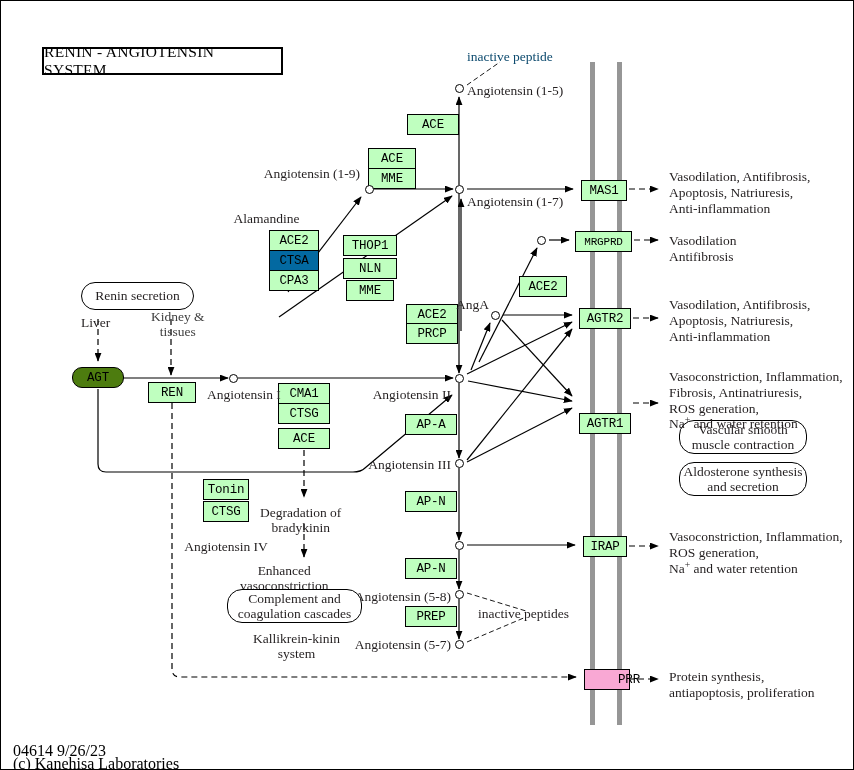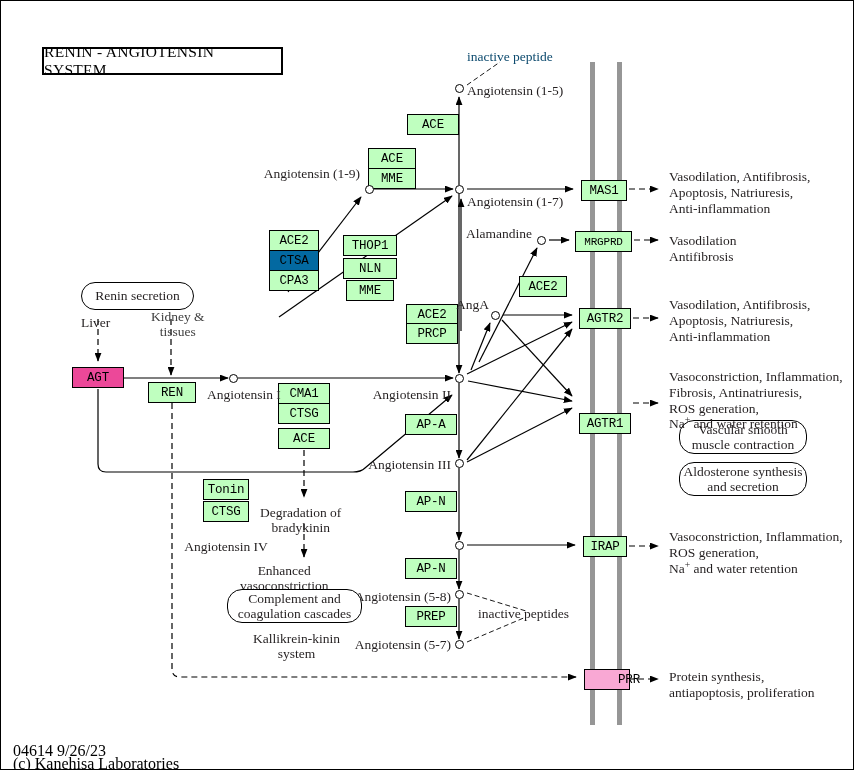--- a/index.html
+++ b/index.html
@@ -123,41 +123,41 @@
       <div class="gene" style="left: 367px; top: 167px; width: 48px; background: rgb(191, 255, 191);">MME</div>
       <div class="gene" style="left: 268px; top: 229px; width: 50px; background: rgb(191, 255, 191);">ACE2</div>
       <div class="gene" style="left: 268px; top: 249px; width: 50px; background: #0369a1;">CTSA</div>
       <div class="gene" style="left: 268px; top: 269px; width: 50px; background: rgb(191, 255, 191);">CPA3</div>
       <div class="gene" style="left: 342px; top: 234px; width: 54px; background: rgb(191, 255, 191);">THOP1</div>
       <div class="gene" style="left: 342px; top: 257px; width: 54px; background: rgb(191, 255, 191);">NLN</div>
       <div class="gene" style="left: 345px; top: 279px; width: 48px; background: rgb(191, 255, 191);">MME</div>
       <div class="gene" style="left: 518px; top: 275px; width: 48px; background: rgb(191, 255, 191);">ACE2</div>
       <div class="gene" style="left: 405px; top: 303px; width: 52px; background: rgb(191, 255, 191);">ACE2</div>
       <div class="gene" style="left: 405px; top: 322px; width: 52px; background: rgb(191, 255, 191);">PRCP</div>
-      <div class="gene" style="left: 71px; top: 366px; width: 52px; background: #ec4899;">AGT</div>
+      <div class="gene" style="left: 71px; top: 366px; width: 52px; background: #4d7c0f; border-radius: 10px;">AGT</div>
       <div class="gene" style="left: 147px; top: 381px; width: 48px; background: rgb(191, 255, 191);">REN</div>
       <div class="gene" style="left: 277px; top: 382px; width: 52px; background: rgb(191, 255, 191);">CMA1</div>
       <div class="gene" style="left: 277px; top: 402px; width: 52px; background: rgb(191, 255, 191);">CTSG</div>
       <div class="gene" style="left: 277px; top: 427px; width: 52px; background: rgb(191, 255, 191);">ACE</div>
       <div class="gene" style="left: 404px; top: 413px; width: 52px; background: rgb(191, 255, 191);">AP-A</div>
       <div class="gene" style="left: 202px; top: 478px; width: 46px; background: rgb(191, 255, 191);">Tonin</div>
       <div class="gene" style="left: 202px; top: 500px; width: 46px; background: rgb(191, 255, 191);">CTSG</div>
       <div class="gene" style="left: 404px; top: 490px; width: 52px; background: rgb(191, 255, 191);">AP-N</div>
       <div class="gene" style="left: 404px; top: 557px; width: 52px; background: rgb(191, 255, 191);">AP-N</div>
       <div class="gene" style="left: 404px; top: 605px; width: 52px; background: rgb(191, 255, 191);">PREP</div>
       <div class="gene" style="left: 580px; top: 179px; width: 46px; background: rgb(191, 255, 191);">MAS1</div>
       <div class="gene" style="left: 574px; top: 230px; width: 57px; background: rgb(191, 255, 191); font-size: 11px;">MRGPRD</div>
       <div class="gene" style="left: 578px; top: 307px; width: 52px; background: rgb(191, 255, 191);">AGTR2</div>
       <div class="gene" style="left: 578px; top: 412px; width: 52px; background: rgb(191, 255, 191);">AGTR1</div>
       <div class="gene" style="left: 582px; top: 535px; width: 44px; background: rgb(191, 255, 191);">IRAP</div>
       <div class="gene" style="left: 583px; top: 668px; width: 42px; background: #f9a8d4; padding-left: 44px;">PRR</div>
       <div class="lbl" style="top: 82px; left: 466px; color: rgb(35, 31, 32);">Angiotensin (1-5)</div>
       <div class="lbl" style="top: 165px; left: 0px; width: 359px; text-align: right; color: rgb(35, 31, 32);">Angiotensin (1-9)</div>
       <div class="lbl" style="top: 193px; left: 466px; color: rgb(35, 31, 32);">Angiotensin (1-7)</div>
-      <div class="lbl" style="top: 225px; left: 0px; width: 531px; text-align: right; color: rgb(35, 31, 32);">Alamandine</div>
+      <div class="lbl" style="top: 210px; left: 0px; width: 531px; text-align: center; color: rgb(35, 31, 32);">Alamandine</div>
       <div class="lbl" style="top: 296px; left: 0px; width: 488px; text-align: right; color: rgb(35, 31, 32);">AngA</div>
       <div class="lbl" style="top: 386px; left: 206px; color: rgb(35, 31, 32);">Angiotensin I</div>
       <div class="lbl" style="top: 386px; left: 0px; width: 450px; text-align: right; color: rgb(35, 31, 32);">Angiotensin II</div>
       <div class="lbl" style="top: 456px; left: 0px; width: 450px; text-align: right; color: rgb(35, 31, 32);">Angiotensin III</div>
       <div class="lbl" style="top: 538px; left: 0px; width: 450px; text-align: center; color: rgb(35, 31, 32);">Angiotensin IV</div>
       <div class="lbl" style="top: 588px; left: 0px; width: 450px; text-align: right; color: rgb(35, 31, 32);">Angiotensin (5-8)</div>
       <div class="lbl" style="top: 636px; left: 0px; width: 450px; text-align: right; color: rgb(35, 31, 32);">Angiotensin (5-7)</div>
       <div class="node" style="left: 453.5px; top: 82.5px;"></div>
       <div class="node" style="left: 453.5px; top: 183.5px;"></div>
       <div class="node" style="left: 363.5px; top: 183.5px;"></div>

